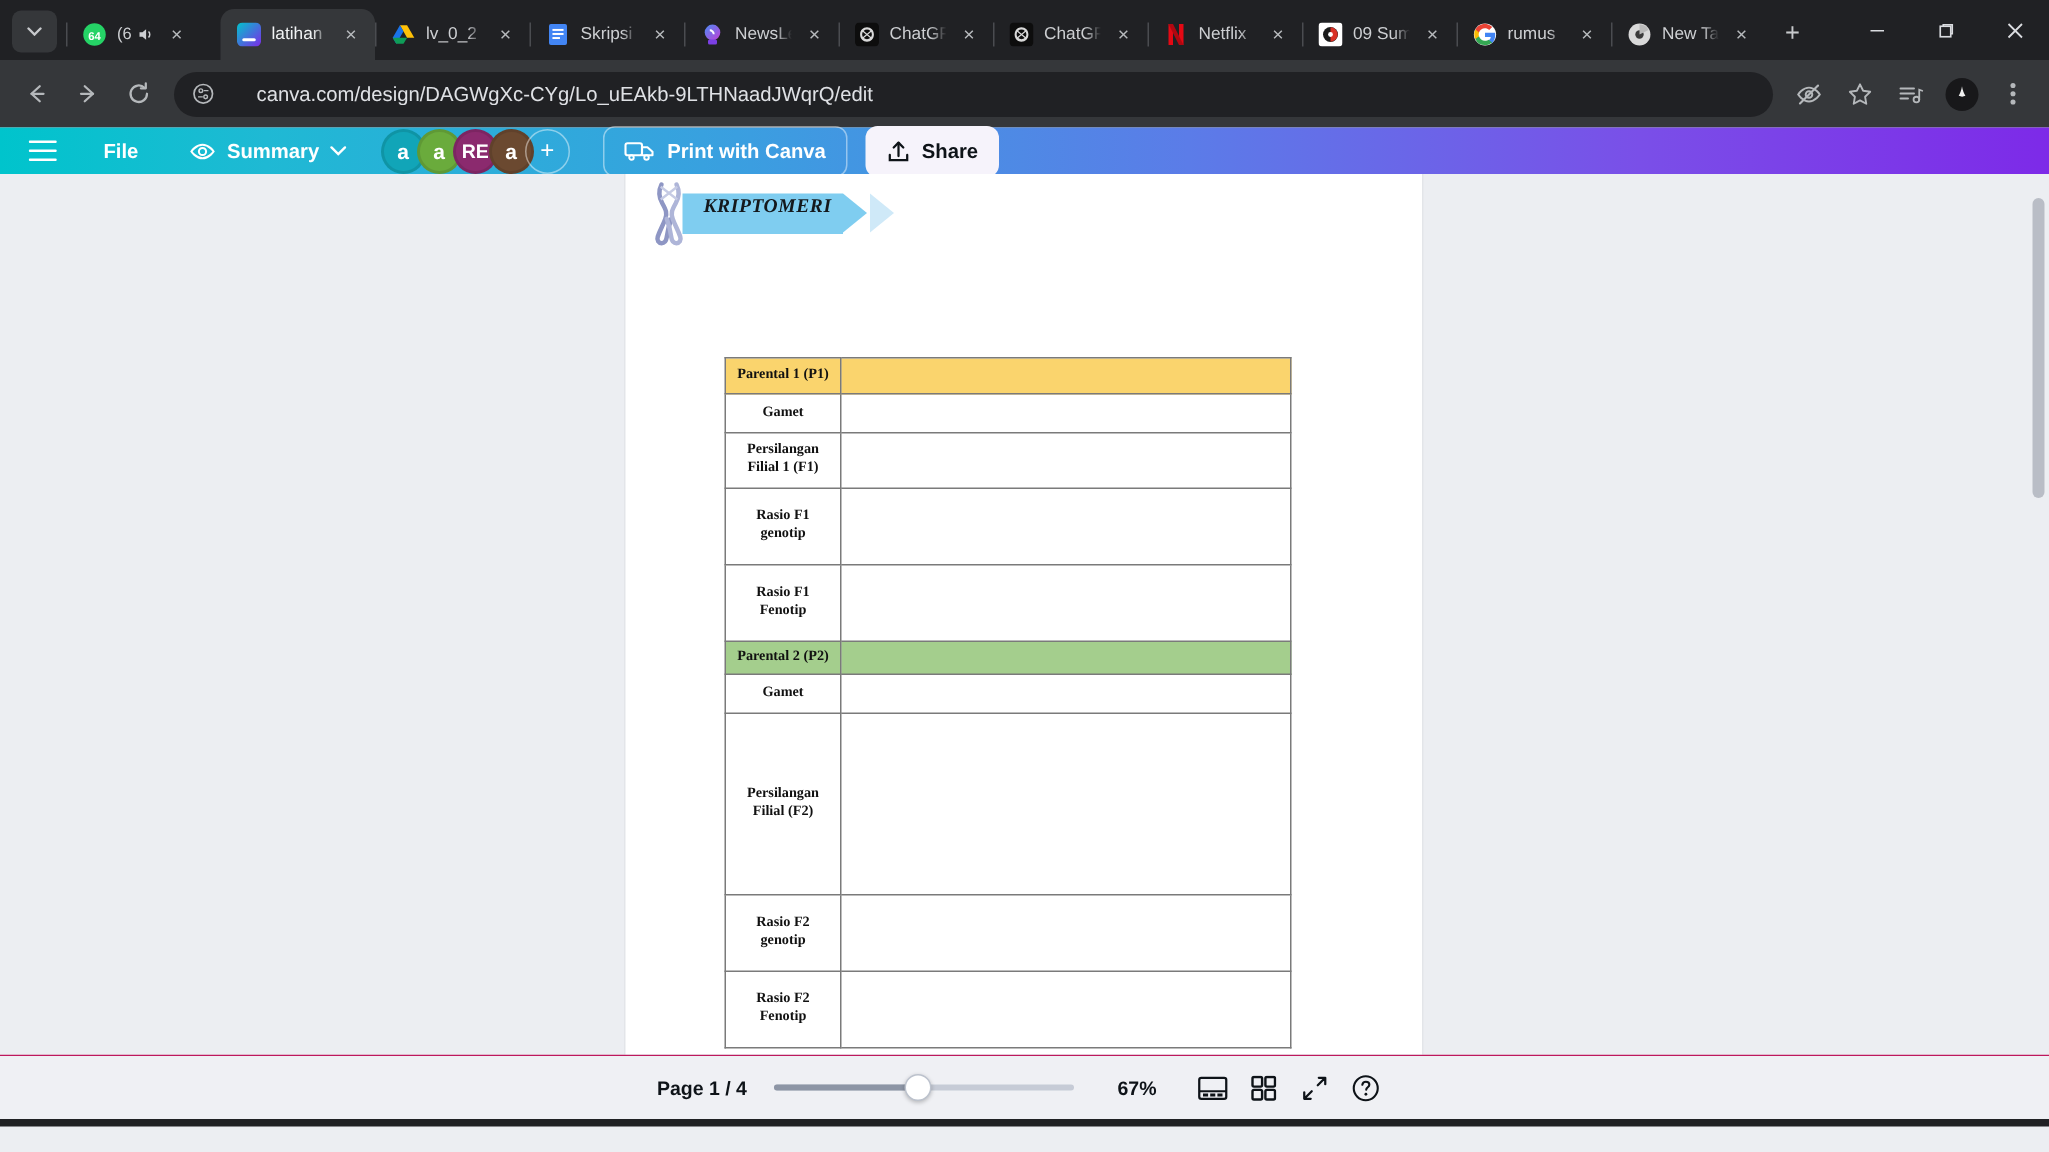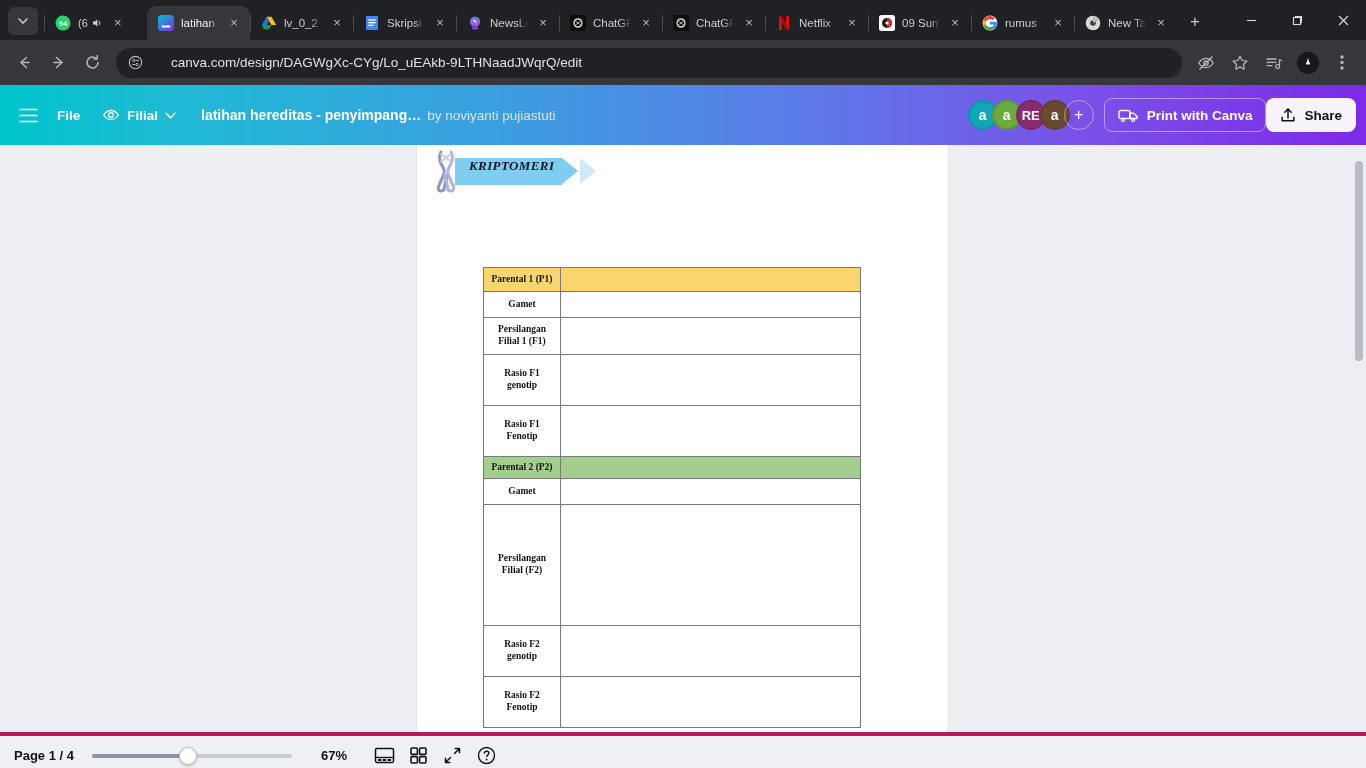--- a/index.html
+++ b/index.html
@@ -84,24 +84,24 @@
   .omni-icon { color: #b5b8bb; flex: none; display: flex; align-items: center; }
   .toolbar-right { display: flex; align-items: center; gap: 2px; }
   .avatar-btn {
     width: 22px; height: 22px; border-radius: 50%; background: #18181a;
     display: flex; align-items: center; justify-content: center;
     color: #e8e8e8; font-size: 12px; margin: 0 5px;
   }
 
   
   .canva-header {
-    height: 60px;
+    height: 31px;
     background: linear-gradient(90deg, #00c4cc 0%, #1fb9d4 13%,
                 #3a9fe0 36%, #5b7ce8 58%, #7a4fe8 80%, #7d2ae8 100%);
-    display: flex; align-items: center; padding: 0 10px; gap: 0;
+    display: flex; align-items: center; padding: 0 10px; gap: 12px;
     position: relative;
   }
   .ch-icon-btn {
     width: 36px; height: 36px; display: flex; align-items: center;
     justify-content: center; color: #fff; border-radius: 6px; flex: none;
   }
   .ch-text-btn {
     height: 32px; display: flex; align-items: center; gap: 7px;
     padding: 0 11px; color: #fff; font-size: 13.5px;
     font-weight: 600; border-radius: 6px; white-space: nowrap; flex: none;
@@ -200,22 +200,22 @@
     text-align: center; line-height: 1.25; padding: 2px 3px;
   }
   table.genetics td.lbl { width: 77px; }
   table.genetics td.val { width: 300px; }
   .fill-yellow { background: #fad46d; }
   .fill-green  { background: #a4ce8d; }
 
   
   .bottombar {
     height: 43px; background: #eff0f4;
-    display: flex; align-items: center; justify-content: flex-start;
-    padding: 0 14px; gap: 0; border-top: 4px solid #be185d;
+    display: flex; align-items: center; justify-content: center;
+    padding: 0 14px; gap: 0; border-top: 1px solid #be185d;
   }
   .page-count {
     font-size: 13px; font-weight: 600; color: #0e1318;
     margin-right: 18px; white-space: nowrap;
   }
   .zoom-slider {
     width: 200px; height: 20px; position: relative;
     display: flex; align-items: center; margin-right: 22px;
   }
   .zs-track {
@@ -495,30 +495,26 @@
   <div class="ch-text-btn">
     <span>File</span>
   </div>
   <div class="ch-text-btn">
     <span style="display:flex;">
       <svg width="18" height="18" viewBox="0 0 18 18">
           <path d="M1.6 9s2.9-4.5 7.4-4.5S16.4 9 16.4 9s-2.9 4.5-7.4 4.5S1.6 9 1.6 9z" stroke="currentColor" stroke-width="1.35" fill="none"></path>
           <circle cx="9" cy="9" r="2.4" stroke="currentColor" stroke-width="1.35" fill="none"></circle>
         </svg>
     </span>
-    <span>Filial</span>
+    <span>Summary</span>
     <span style="display:flex;">
       <svg width="11" height="7" viewBox="0 0 11 7">
           <path d="M1 1.3l4.5 4.4L10 1.3" stroke="currentColor" stroke-width="1.6" fill="none" stroke-linecap="round"></path>
         </svg>
     </span>
-  </div>
-  <div class="ch-title">
-    <span class="ch-title-main">latihan hereditas - penyimpang…</span>
-    <span class="ch-title-by">by noviyanti pujiastuti</span>
   </div>
   <div class="avatars" id="avatars-host">
       <div class="av" style="background: rgb(17, 165, 184);">a</div>
       <div class="av" style="background: rgb(106, 171, 60);">a</div>
       <div class="av" style="background: rgb(139, 42, 110); font-size: 13px;">RE</div>
       <div class="av" style="background: rgb(107, 73, 48);">a</div>
       <div class="av-add">+</div>
     </div>
   <div class="ch-print-btn">
     <span style="display:flex;">

